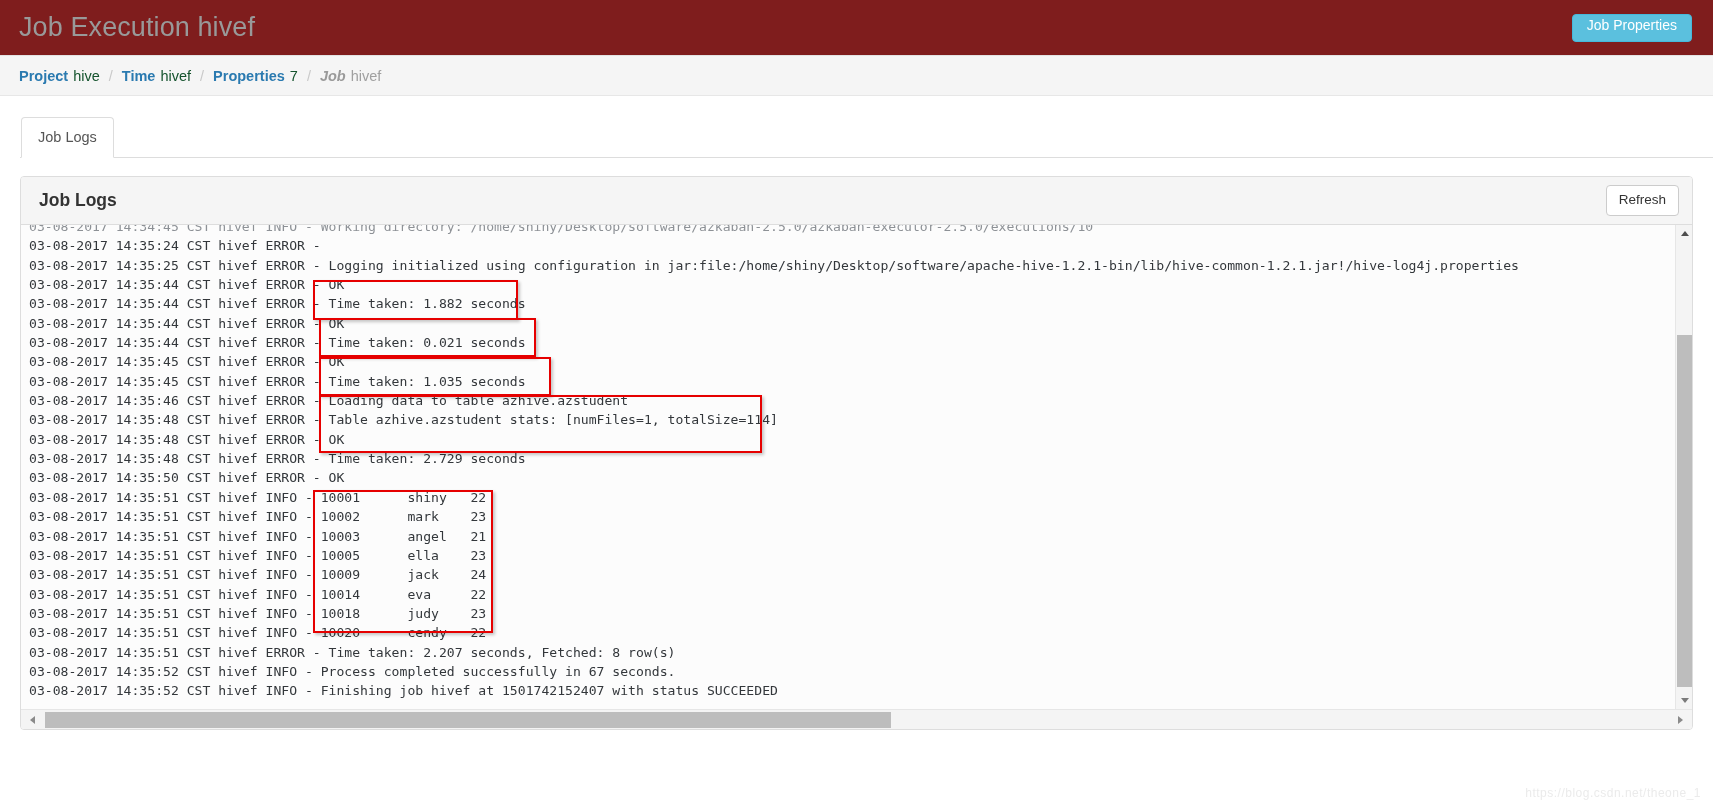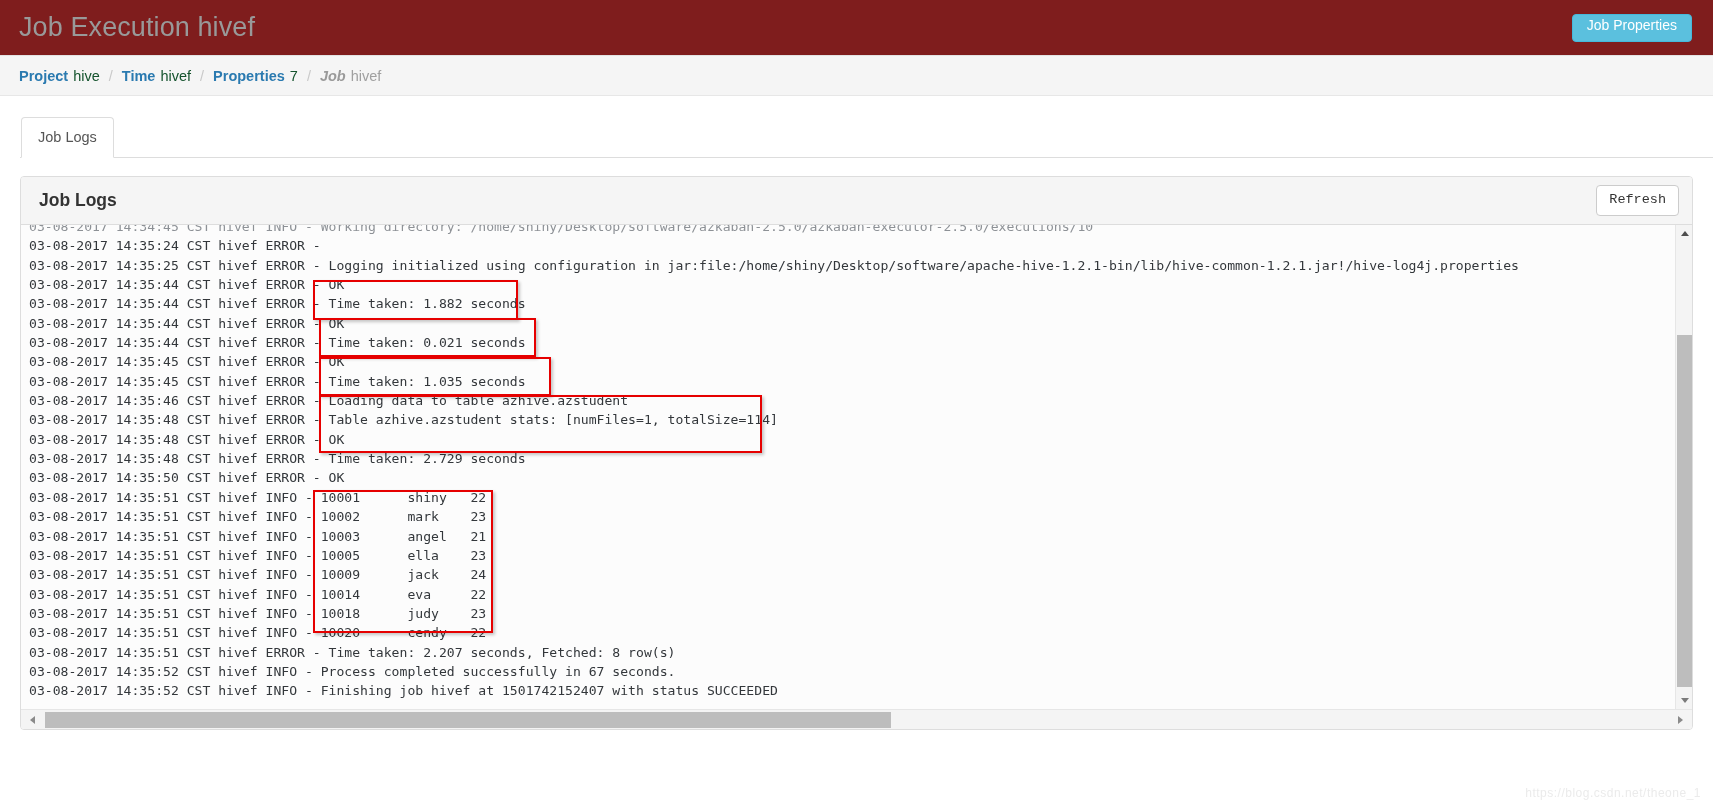--- a/index.html
+++ b/index.html
@@ -107,21 +107,20 @@
   }
   .btn-default {
     background: #ffffff;
     border: 1px solid #cccccc;
     color: #333333;
     font-size: 13.5px;
     border-radius: 4px;
     padding: 6px 12px;
     line-height: 1.2;
     cursor: pointer;
-    font-family: Liberation Mono, monospace;
   }
 
   
   .log-area {
     position: relative;
     height: 484px;
     background: #fcfcfc;
     display: flex;
   }
   .log-scroll {

